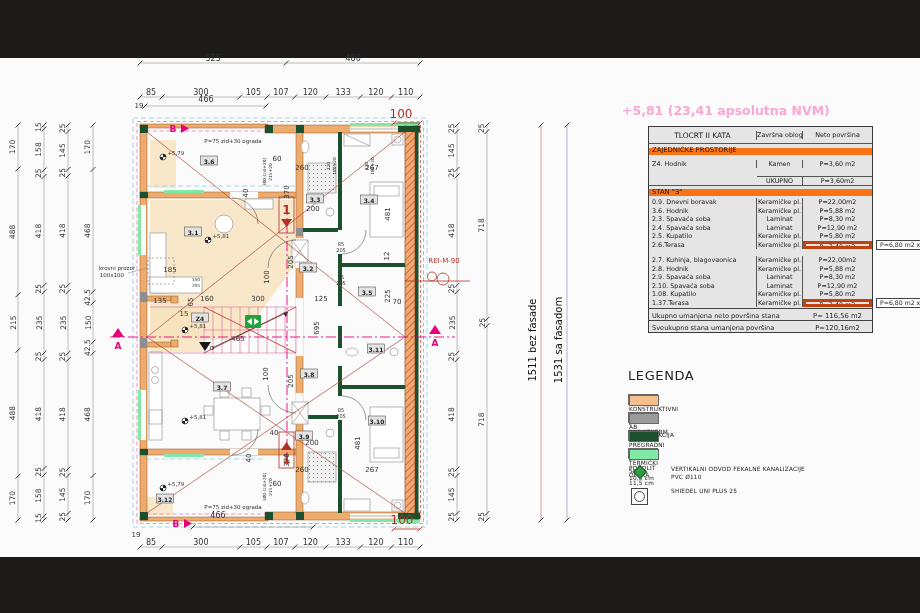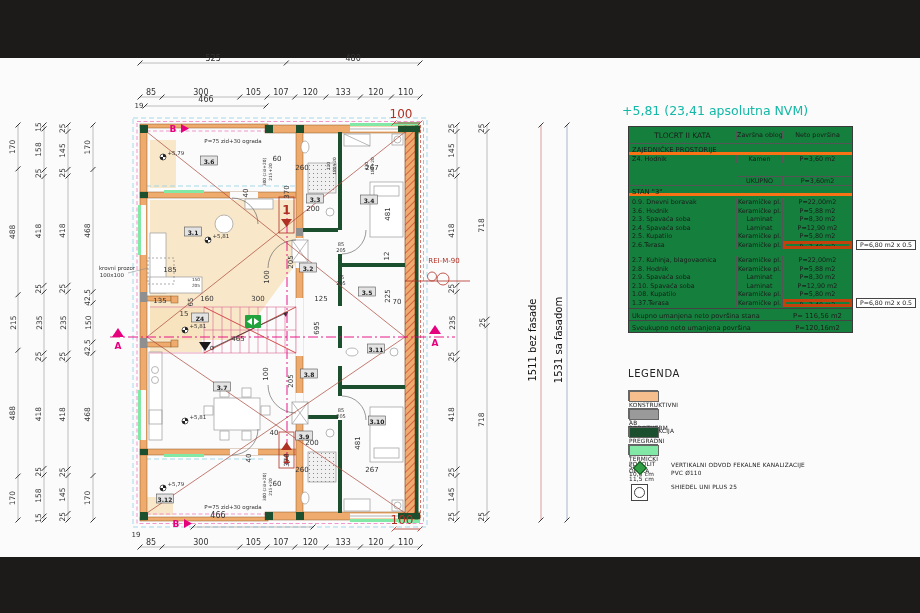--- a/index.html
+++ b/index.html
@@ -31,46 +31,46 @@
   .sect{fill:none;stroke:#e6007e;stroke-width:.9;stroke-dasharray:10 3 2 3}
   .diag{stroke:#ad4a3c;stroke-width:.8;fill:none;opacity:.9}
   .roomlbl{fill:#e3e3e3;stroke:#555;stroke-width:.6}
   .roomtxt{fill:#222;font-weight:bold}
   .lvlc{fill:#fff;stroke:#222;stroke-width:.7}
   .stair{stroke:#d9668f;stroke-width:.6;fill:none}
   .stairx{stroke:#cf4b4b;stroke-width:1;fill:none}
 
   .rightcol{position:absolute;left:0;top:0;width:920px;height:613px;pointer-events:none}
   .rightcol *{pointer-events:auto}
-  .title{position:absolute;left:622px;top:103px;font-size:12.5px;font-weight:normal;color:#14b8a6}
-  .tbl{position:absolute;left:628px;top:126px;width:223px;border:1.6px solid #3a3a3a;background:#15803d;font-size:6.4px}
+  .title{position:absolute;left:622px;top:103px;font-size:12.5px;font-weight:bold;color:#f9a8d4}
+  .tbl{position:absolute;left:648px;top:126px;width:223px;border:1.6px solid #3a3a3a;background:#e5e5e5;font-size:6.4px}
   .trow{display:flex;box-sizing:border-box}
   .c{box-sizing:border-box;overflow:hidden;white-space:nowrap}
   .c1{width:108px;border-right:1px solid #555;padding-left:3px}
   .c2{width:46px;border-right:1px solid #555;text-align:center}
   .c3{width:69px;text-align:center}
   .thead{height:17px;border-bottom:1px solid #555;align-items:center}
   .thead .c1{text-align:center;font-size:7.5px;padding-left:0}
-  .bandrow{height:11px;border-bottom:3px solid #f97316;padding:2px 0 0 3px;font-size:6.8px;box-sizing:border-box}
-  .z4row{height:20px;align-items:flex-start;padding-bottom:2px}
+  .bandrow{height:11px;border-bottom:7px solid #f97316;padding:2px 0 0 3px;font-size:6.8px;box-sizing:border-box}
+  .z4row{height:20px;align-items:center;padding-bottom:2px}
   .ukrow{height:10px;align-items:center}
   .ukrow .c2,.ukrow .c3{border-top:1px solid #555}
   .stanband{border-top:1px solid #555}
   .rows{padding:2px 0 1px 0}
   .drow{height:8.5px;line-height:8.5px;position:relative}
   .gap-before{margin-top:7px}
   .cell-area.boxed{border:3px solid #c2410c;line-height:7px}
   .note{position:absolute;left:100%;top:-1px;margin-left:4px;border:1px solid #444;background:#fff;
         padding:0 3px;font-size:6.2px;line-height:8px;white-space:nowrap}
   .totrow{border-top:1.2px solid #444;height:12px;align-items:flex-end}
   .tl{flex:1;padding-left:3px;font-size:6.6px}
   .tv{width:69px;text-align:center;font-weight:normal;font-size:6.8px}
 
   .legend{position:absolute;left:628px;top:368px;width:270px}
-  .lg-title{font-size:10px;letter-spacing:.6px;margin-bottom:11px;color:#222}
+  .lg-title{font-size:13px;letter-spacing:.6px;margin-bottom:11px;color:#222}
   .lg-item{display:flex;gap:13px;margin-bottom:7px;align-items:flex-start}
   .lg-sym{width:30px;flex:none;display:flex}
   .lg-swatch{width:28px;height:9px;border:.5px solid #666;display:block}
   .lg-diamond .lg-swatch{width:8px;height:8px;transform:rotate(45deg);border:1px solid #15511c;margin-left:7px;margin-top:1px}
   .lg-schiedel .lg-swatch{width:15px;height:15px;background:#fff;border:1px solid #444;position:relative;margin-left:3px}
   .lg-schiedel .lg-swatch::before{content:'';position:absolute;inset:2px;border:1px solid #444;border-radius:50%}
   .lg-lbl{font-size:5.8px;line-height:1.3;color:#222;letter-spacing:.2px}
 </style>
 </head>
 <body>
@@ -702,21 +702,21 @@
           <div class="c c2">Keramičke pl.</div>
           <div class="c c3 cell-area boxed">P=3,40 m2</div>
           <div class="note">P=6,80 m2 x 0.5</div>
         </div>
       </div>
     <div class="trow totrow">
       <div class="tl">Ukupno umanjena neto površina stana</div>
       <div class="tv">P= 116,56 m2</div>
     </div>
     <div class="trow totrow">
-      <div class="tl">Sveukupno neto umanjena površina</div>
+      <div class="tl">Sveukupno stana umanjena površina</div>
       <div class="tv">P=120,16m2</div>
     </div>
   </div>
 
   <div class="legend">
     <div class="lg-title">LEGENDA</div>
     <div class="lg-items">
 
     <div class="lg-item lg-swatch">
           <div class="lg-sym">

